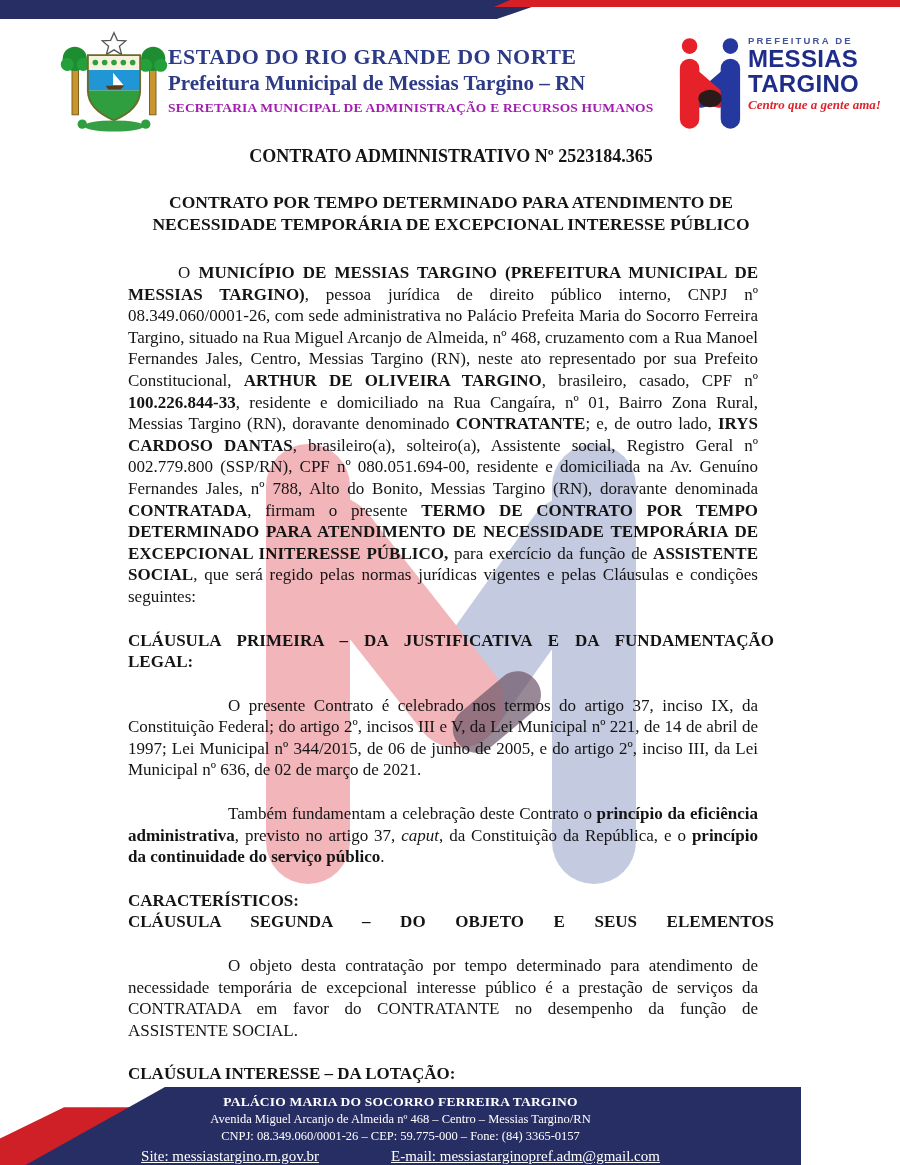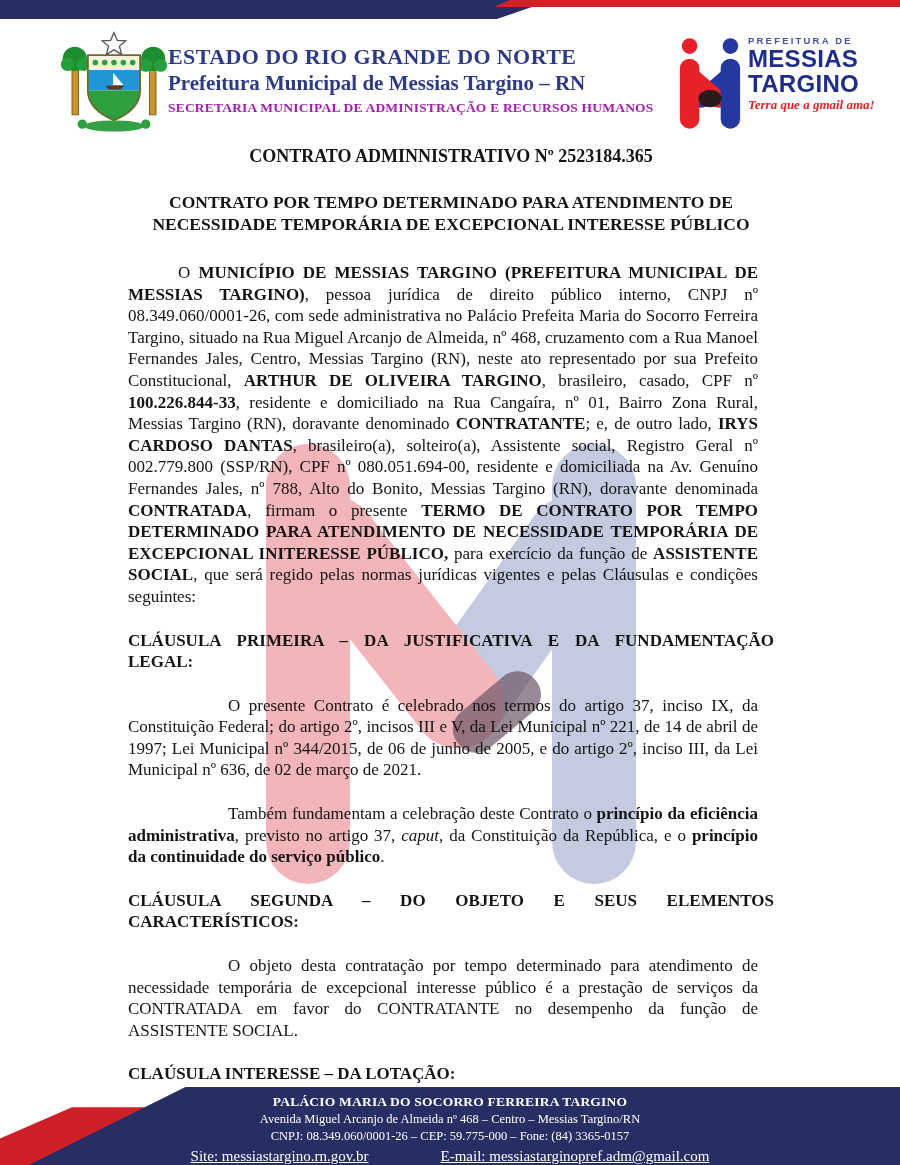--- a/index.html
+++ b/index.html
@@ -30,21 +30,21 @@
   .watermark{position:absolute;left:256px;top:438px;z-index:0;}
   
   .doc-body{position:absolute;left:128px;top:146px;width:646px;z-index:1;}
   .doc-title{text-align:center;font-size:18px;font-weight:bold;margin-bottom:24px;}
   .doc-subtitle{text-align:center;font-size:17.5px;font-weight:bold;line-height:22px;margin-bottom:27px;}
   .para{font-size:17px;line-height:21.6px;text-align:justify;margin:0 16px 22px 0;}
   .clause-heading{font-size:17px;font-weight:bold;line-height:21.6px;margin:0 0 22px 0;}
   .h-line{text-align:left;}
   .h-line.stretch{text-align:justify;text-align-last:justify;}
   
-  .footer{position:absolute;left:0;top:1087px;width:900px;height:78px;}
+  .footer{position:absolute;left:0;top:1087px;width:801px;height:78px;}
   .footer-navy{position:absolute;inset:0;background:#272e63;
     clip-path:polygon(20.6% 0,100% 0,100% 100%,3.2% 100%);}
   .footer-red{position:absolute;inset:0;background:#cf2027;
     clip-path:polygon(8% 26%,16.3% 26%,3.4% 100%,0 100%,0 66%);}
   .footer-text{position:absolute;left:0;top:7px;width:100%;text-align:center;color:#ffffff;}
   .ft-line1{font-size:13.5px;font-weight:bold;letter-spacing:.2px;}
   .ft-line2,.ft-line3{font-size:12.5px;margin-top:2px;}
   .ft-line4{display:flex;justify-content:center;gap:72px;font-size:15px;margin-top:4px;text-decoration:underline;}
 </style>
 </head>
@@ -95,21 +95,21 @@
         <path d="M56 38 L26 64" stroke="#2438a0" stroke-width="17" stroke-linecap="round"></path>
         <path d="M14 38 L44 64" stroke="#e62129" stroke-width="17" stroke-linecap="round"></path>
         <rect x="4" y="22" width="20" height="72" rx="10" fill="#e62129"></rect>
         <rect x="46" y="22" width="20" height="72" rx="10" fill="#2438a0"></rect>
         <ellipse cx="35" cy="63" rx="12" ry="9" fill="#2b1a1a"></ellipse>
       </svg>
       <div class="logo-text">
         <div class="lt-top">PREFEITURA DE</div>
         <div class="lt-name">MESSIAS</div>
         <div class="lt-name">TARGINO</div>
-        <div class="lt-slogan">Terra que a gmail ama!</div>
+        <div class="lt-slogan">Centro que a gente ama!</div>
       </div>
     </div>
   </div>
 
   <svg class="watermark" width="392" height="450" viewBox="0 0 392 450">
     <path d="M316 104 L202 264" stroke="#c4cadf" stroke-width="92" stroke-linecap="round"></path>
     <path d="M76 104 L202 264" stroke="#f2b6ba" stroke-width="92" stroke-linecap="round"></path>
     <g transform="rotate(-40 240 276)">
       <rect x="192" y="252" width="100" height="46" rx="22" fill="#6e5668" opacity="0.7"></rect>
     </g>
@@ -122,22 +122,22 @@
     <div class="doc-subtitle">CONTRATO POR TEMPO DETERMINADO PARA ATENDIMENTO DE NECESSIDADE TEMPORÁRIA DE EXCEPCIONAL INTERESSE PÚBLICO</div>
     <div>
         <p class="para" style="text-indent: 50px;"><span>O </span><b>MUNICÍPIO DE MESSIAS TARGINO (PREFEITURA MUNICIPAL DE MESSIAS TARGINO)</b><span>, pessoa jurídica de direito público interno, CNPJ nº 08.349.060/0001-26, com sede administrativa no Palácio Prefeita Maria do Socorro Ferreira Targino, situado na Rua Miguel Arcanjo de Almeida, nº 468, cruzamento com a Rua Manoel Fernandes Jales, Centro, Messias Targino (RN), neste ato representado por sua Prefeito Constitucional, </span><b>ARTHUR DE OLIVEIRA TARGINO</b><span>, brasileiro, casado, CPF nº </span><b>100.226.844-33</b><span>, residente e domiciliado na Rua Cangaíra, nº 01, Bairro Zona Rural, Messias Targino (RN), doravante denominado </span><b>CONTRATANTE</b><span>; e, de outro lado, </span><b>IRYS CARDOSO DANTAS</b><span>, brasileiro(a), solteiro(a), Assistente social, Registro Geral nº 002.779.800 (SSP/RN), CPF nº 080.051.694-00, residente e domiciliada na Av. Genuíno Fernandes Jales, nº 788, Alto do Bonito, Messias Targino (RN), doravante denominada </span><b>CONTRATADA</b><span>, firmam o presente </span><b>TERMO DE CONTRATO POR TEMPO DETERMINADO PARA ATENDIMENTO DE NECESSIDADE TEMPORÁRIA DE EXCEPCIONAL INITERESSE PÚBLICO,</b><span> para exercício da função de </span><b>ASSISTENTE SOCIAL</b><span>, que será regido pelas normas jurídicas vigentes e pelas Cláusulas e condições seguintes:</span></p>
         <div class="clause-heading">
           <div class="h-line stretch">CLÁUSULA PRIMEIRA – DA JUSTIFICATIVA E DA FUNDAMENTAÇÃO</div>
           <div class="h-line">LEGAL:</div>
         </div>
         <p class="para" style="text-indent: 100px;"><span>O presente Contrato é celebrado nos termos do artigo 37, inciso IX, da Constituição Federal; do artigo 2º, incisos III e V, da Lei Municipal nº 221, de 14 de abril de 1997; Lei Municipal nº 344/2015, de 06 de junho de 2005, e do artigo 2º, inciso III, da Lei Municipal nº 636, de 02 de março de 2021.</span></p>
         <p class="para" style="text-indent: 100px;"><span>Também fundamentam a celebração deste Contrato o </span><b>princípio da eficiência administrativa</b><span>, previsto no artigo 37, </span><i>caput</i><span>, da Constituição da República, e o </span><b>princípio da continuidade do serviço público</b><span>.</span></p>
         <div class="clause-heading">
+          <div class="h-line">CARACTERÍSTICOS:</div>
           <div class="h-line stretch">CLÁUSULA SEGUNDA – DO OBJETO E SEUS ELEMENTOS</div>
-          <div class="h-line">CARACTERÍSTICOS:</div>
         </div>
         <p class="para" style="text-indent: 100px;"><span>O objeto desta contratação por tempo determinado para atendimento de necessidade temporária de excepcional interesse público é a prestação de serviços da CONTRATADA em favor do CONTRATANTE no desempenho da função de ASSISTENTE SOCIAL.</span></p>
         <div class="clause-heading">
           <div class="h-line">CLAÚSULA INTERESSE – DA LOTAÇÃO:</div>
         </div>
       </div>
   </div>
 
   <div class="footer">
     <div class="footer-red"></div>

